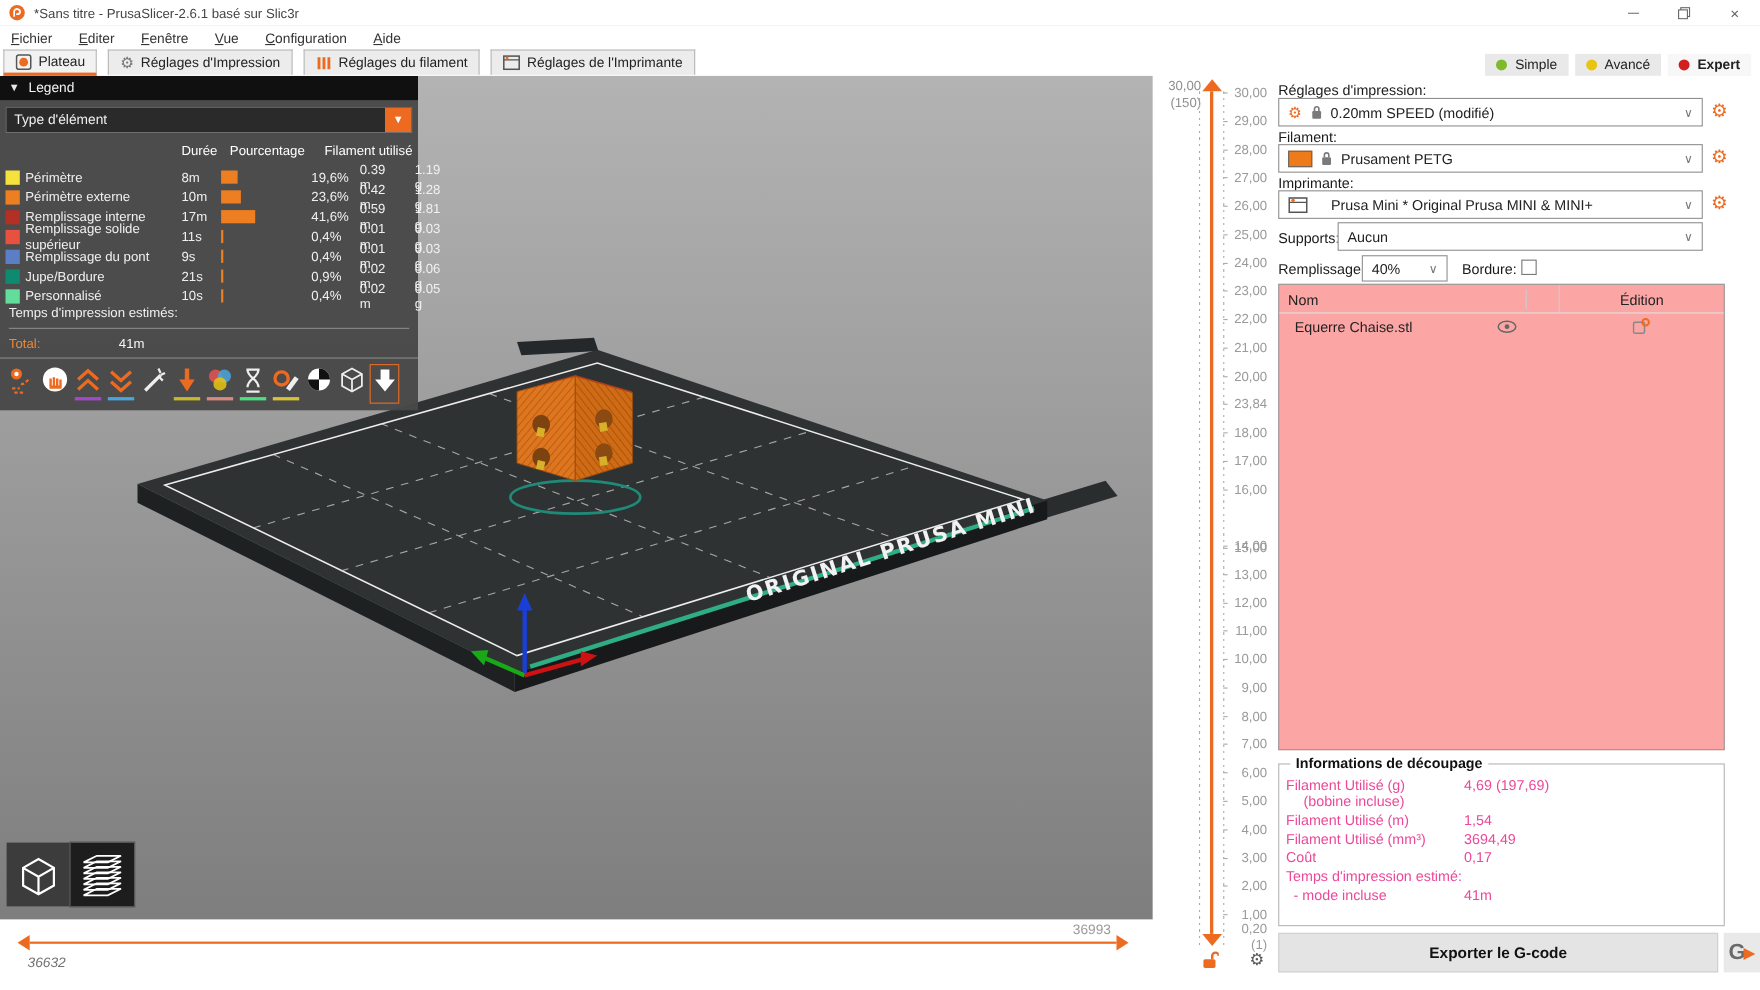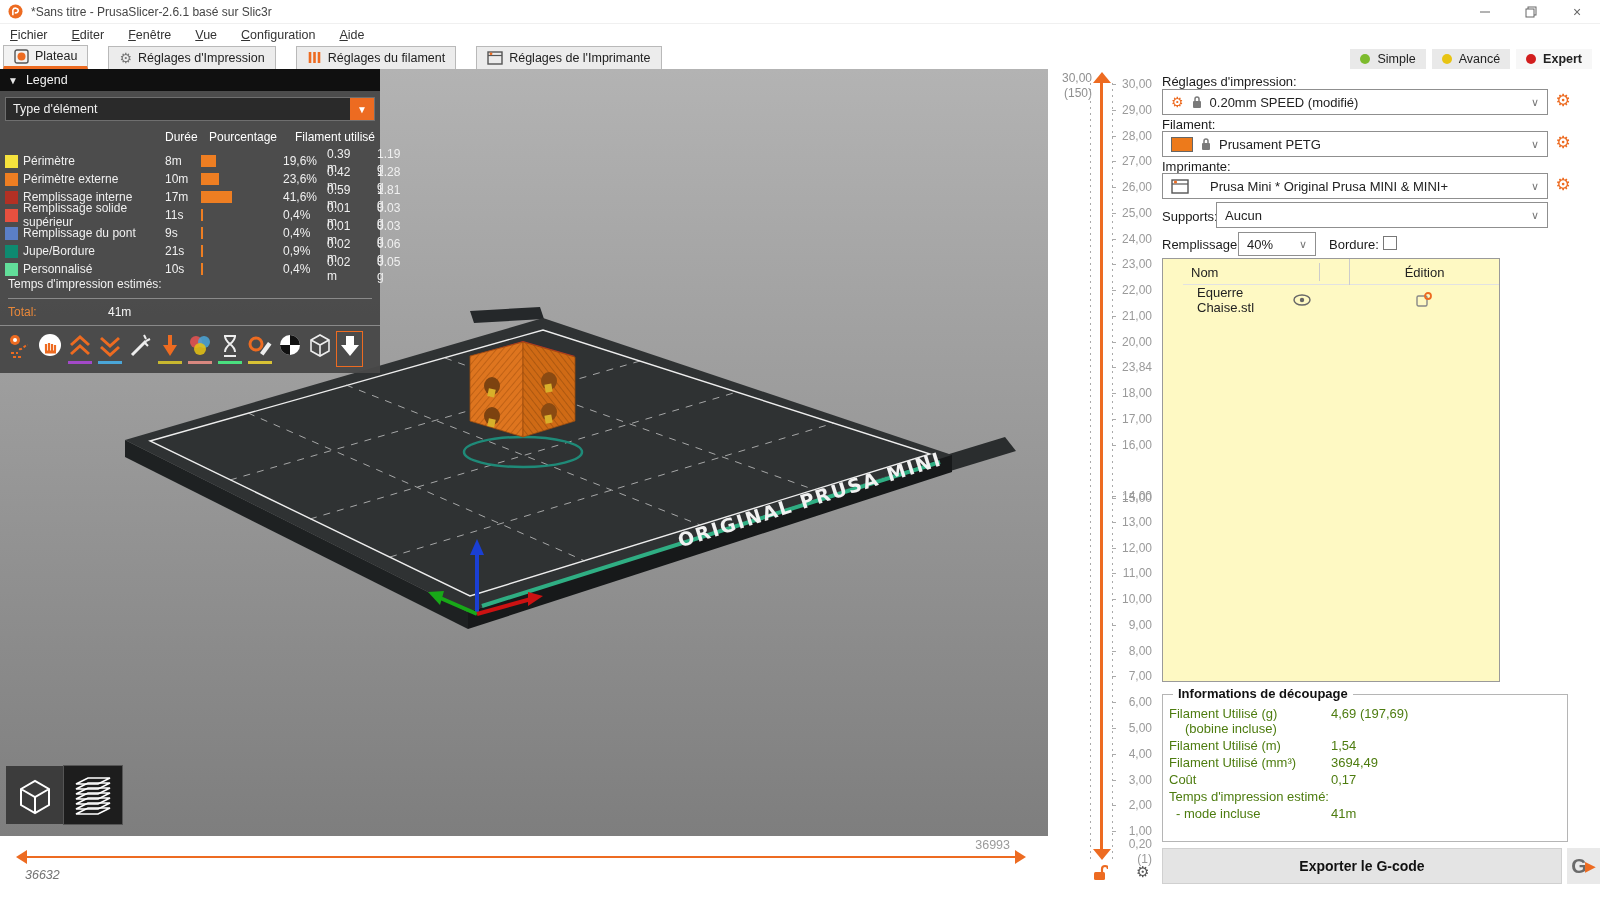--- a/index.html
+++ b/index.html
@@ -11,21 +11,21 @@
   .titlebar { position:absolute; left:0; top:0; width:1600px; height:24px; background:#fff; display:flex; align-items:center; border-bottom:1px solid #f0f0f0;}
   .titlebar .logo { margin:0 8px 0 8px; width:15px; height:15px; }
   .titlebar .title { color:#444; font-size:12px; }
   .win-controls { margin-left:auto; display:flex; height:24px; }
   .win-btn { width:46px; height:24px; display:flex; align-items:center; justify-content:center; color:#666; font-size:14px; }
   
   .menubar { position:absolute; left:0; top:24px; width:1600px; height:21px; background:#fff; display:flex; align-items:center; gap:24px; padding-left:10px; }
   .menu-item { color:#333; font-size:12.5px; cursor:default; }
   
   .tabbar { position:absolute; left:0; top:45px; width:1600px; height:24px; background:#fff; display:flex; align-items:flex-end; }
-  .tabs { display:flex; align-items:center; gap:20px; padding-left:3px; }
+  .tabs { display:flex; align-items:flex-start; gap:10px; padding-left:3px; }
   .tab { display:flex; align-items:center; gap:6px; height:23px; padding:0 10px; background:#ececec; border:1px solid #b9b9b9; border-bottom:none; font-size:12.5px; color:#222; position:relative; }
   .tab.active { border-bottom:3px solid #ED6B21; height:24px; background:#f2f2f2; }
   .modes { margin-left:auto; display:flex; gap:6px; padding-right:8px; align-items:center; }
   .mode-btn { display:flex; align-items:center; gap:7px; background:#e9e9e9; padding:3px 10px; font-size:12.5px; color:#222; }
   .mode-btn.active { background:#f7f7f7; font-weight:bold; }
   .mode-dot { width:10px; height:10px; border-radius:50%; }
 
   
   .viewport { position:absolute; left:0; top:69px; width:1048px; height:767px; background:linear-gradient(#b3b3b3,#7e7e7e); overflow:hidden; }
   .slider-col { position:absolute; left:1048px; top:69px; width:107px; height:831px; background:#fff; }
@@ -85,33 +85,33 @@
 
   
   .sb-label { position:absolute; left:7px; font-size:13px; color:#1a1a1a; }
   .combo { position:absolute; left:7px; width:386px; height:26px; border:1px solid #8f8f8f; background:#fff; display:flex; align-items:center; gap:7px; padding:0 8px; font-size:13px; }
   .combo .chev { margin-left:auto; color:#777; font-size:11px; }
   .combo .swatch-filament { width:22px; height:15px; background:#ED7A1B; border:1px solid #666; }
   .gear-out { position:absolute; left:398px; width:20px; height:20px; color:#ED6B21; font-size:17px; line-height:20px; text-align:center; }
   .gear-in { color:#ED6B21; font-size:14px; }
   .sb-check { width:14px; height:14px; border:1px solid #777; background:#fff; display:inline-block; }
 
-  .obj-table { position:absolute; left:7px; top:189px; width:338px; height:424px; border:1px solid #9a9a9a; background:#fef9c3; font-size:13px;padding-left:20px; }
+  .obj-table { position:absolute; left:7px; top:189px; width:406px; height:424px; border:1px solid #9a9a9a; background:#fca5a5; font-size:13px; }
   .obj-head { display:grid; grid-template-columns:1fr 30px 150px; height:26px; align-items:center; border-bottom:1px solid #e2e2e2; }
   .obj-head .c1 { padding-left:8px; }
   .obj-head .c2 { border-left:1px solid #ccc; height:18px; }
   .obj-head .c3 { border-left:1px solid #ccc; height:26px; display:flex; align-items:center; justify-content:center; }
   .obj-row { display:grid; grid-template-columns:1fr 30px 150px; height:24px; align-items:center;gap:32px; }
   .obj-row .nm { padding-left:14px; }
   .obj-row .ic { display:flex; justify-content:center; }
 
   .info-box { position:absolute; left:7px; top:625px; width:406px; height:148px; border:1px solid #b5b5b5; }
   .info-title { position:absolute; left:10px; top:-9px; background:#fff; padding:0 5px; font-weight:bold; font-size:13px; color:#111; }
   .info-rows { padding:10px 6px 0 6px; }
-  .info-row { display:grid; grid-template-columns:162px 1fr; font-size:13px; color:#4d7c0f; padding:1px 0; }
+  .info-row { display:grid; grid-template-columns:162px 1fr; font-size:13px; color:#ec4899; padding:1px 0; }
   .info-row .sub { padding-left:16px; }
   .info-row .ind { padding-left:7px; }
 
   .export-btn { position:absolute; left:7px; top:779px; width:400px; height:36px; background:#e4e4e4; border:1px solid #d0d0d0; display:flex; align-items:center; justify-content:center; font-size:14px; font-weight:bold; color:#111; }
   .gcode-btn { position:absolute; left:412px; top:779px; width:33px; height:36px; background:#e9e9e9; display:flex; align-items:center; justify-content:center; }
   .gcode-btn b { font-size:20px; color:#6a6a6a; }
   .gcode-btn .play { color:#ED6B21; font-size:14px; margin-left:-2px; }
 
   svg text { font-family:"DejaVu Sans","Liberation Sans",sans-serif; }
 </style>

